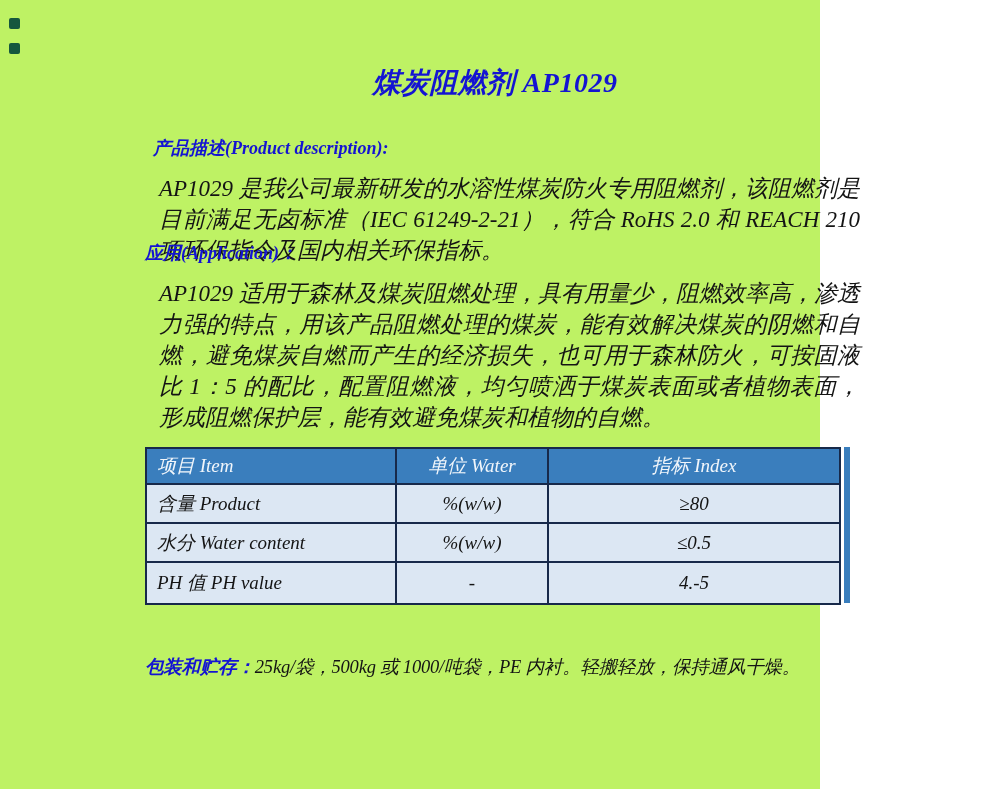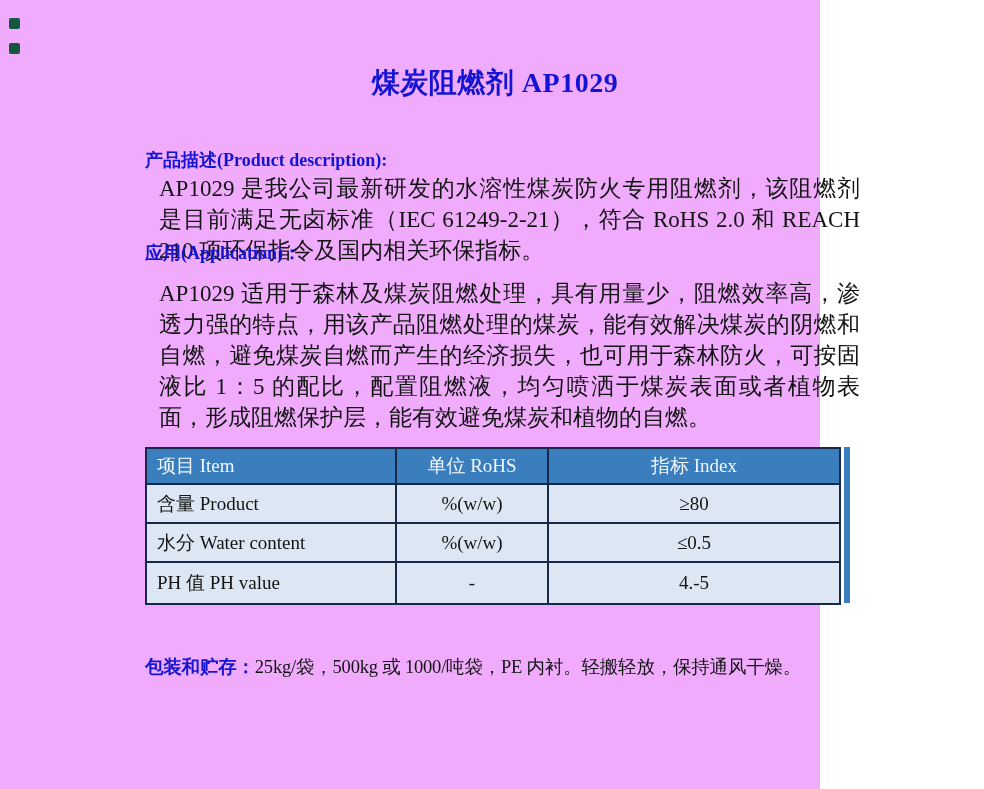--- a/index.html
+++ b/index.html
@@ -1,40 +1,40 @@
 <!DOCTYPE html>
 <html style="--heading-blue: #1414d2; --table-header-bg: #3a7ebd; --table-row-bg: #dce7f3; --table-border: #17294a; --marker-green: #15573e;"><head>
 <meta charset="utf-8">
 <style>
   html,body{margin:0;padding:0;}
   body{
     width:984px;height:789px;background:#ffffff;
     font-family:"Liberation Serif","DejaVu Serif",serif;
     color:#161616;overflow:hidden;
   }
-  .page{position:relative;width:820px;height:789px;background:#f0abfc;}
+  .page{position:relative;width:820px;height:789px;background:#bef264;font-style:italic;}
 
   .marker{
     position:absolute;width:11px;height:11px;border-radius:2px;
     background:var(--marker-green,#15573e);left:9px;display:block;
   }
   .marker.m1{top:18px;}
   .marker.m2{top:43px;}
 
   .title{
     position:absolute;top:64px;left:145px;width:700px;margin:0;
     text-align:center;font-size:28px;font-weight:bold;
     color:var(--heading-blue,#1414d2);letter-spacing:0.5px;
   }
 
   .heading{
     position:absolute;left:145px;margin:0;
     font-size:18px;font-weight:bold;color:var(--heading-blue,#1414d2);
   }
-  .h-desc{top:148px;}
+  .h-desc{top:136px;margin-left:8px;}
   .h-app{top:241px;}
   .h-spec{top:407px;}
 
   .para{
     position:absolute;left:145px;width:701px;margin:14px;
     font-size:23px;line-height:31px;text-align:justify;
     text-justify:inter-ideograph;color:#141414;
   }
   .p-desc{top:159px;}
   .p-app{top:264px;}
@@ -91,21 +91,21 @@
 
   <table class="spec">
     <colgroup>
       <col style="width:250px">
       <col style="width:152px">
       <col style="width:292px">
     </colgroup>
     <thead>
       <tr>
         <th class="col-item">项目 Item</th>
-        <th class="col-unit">单位 RoHS</th>
+        <th class="col-unit">单位 Water</th>
         <th class="col-index">指标 Index</th>
       </tr>
     </thead>
     <tbody>
       <tr>
         <td class="col-item">含量 Product</td>
         <td class="col-unit">%(w/w)</td>
         <td class="col-index">≥80</td>
       </tr>
       <tr>

